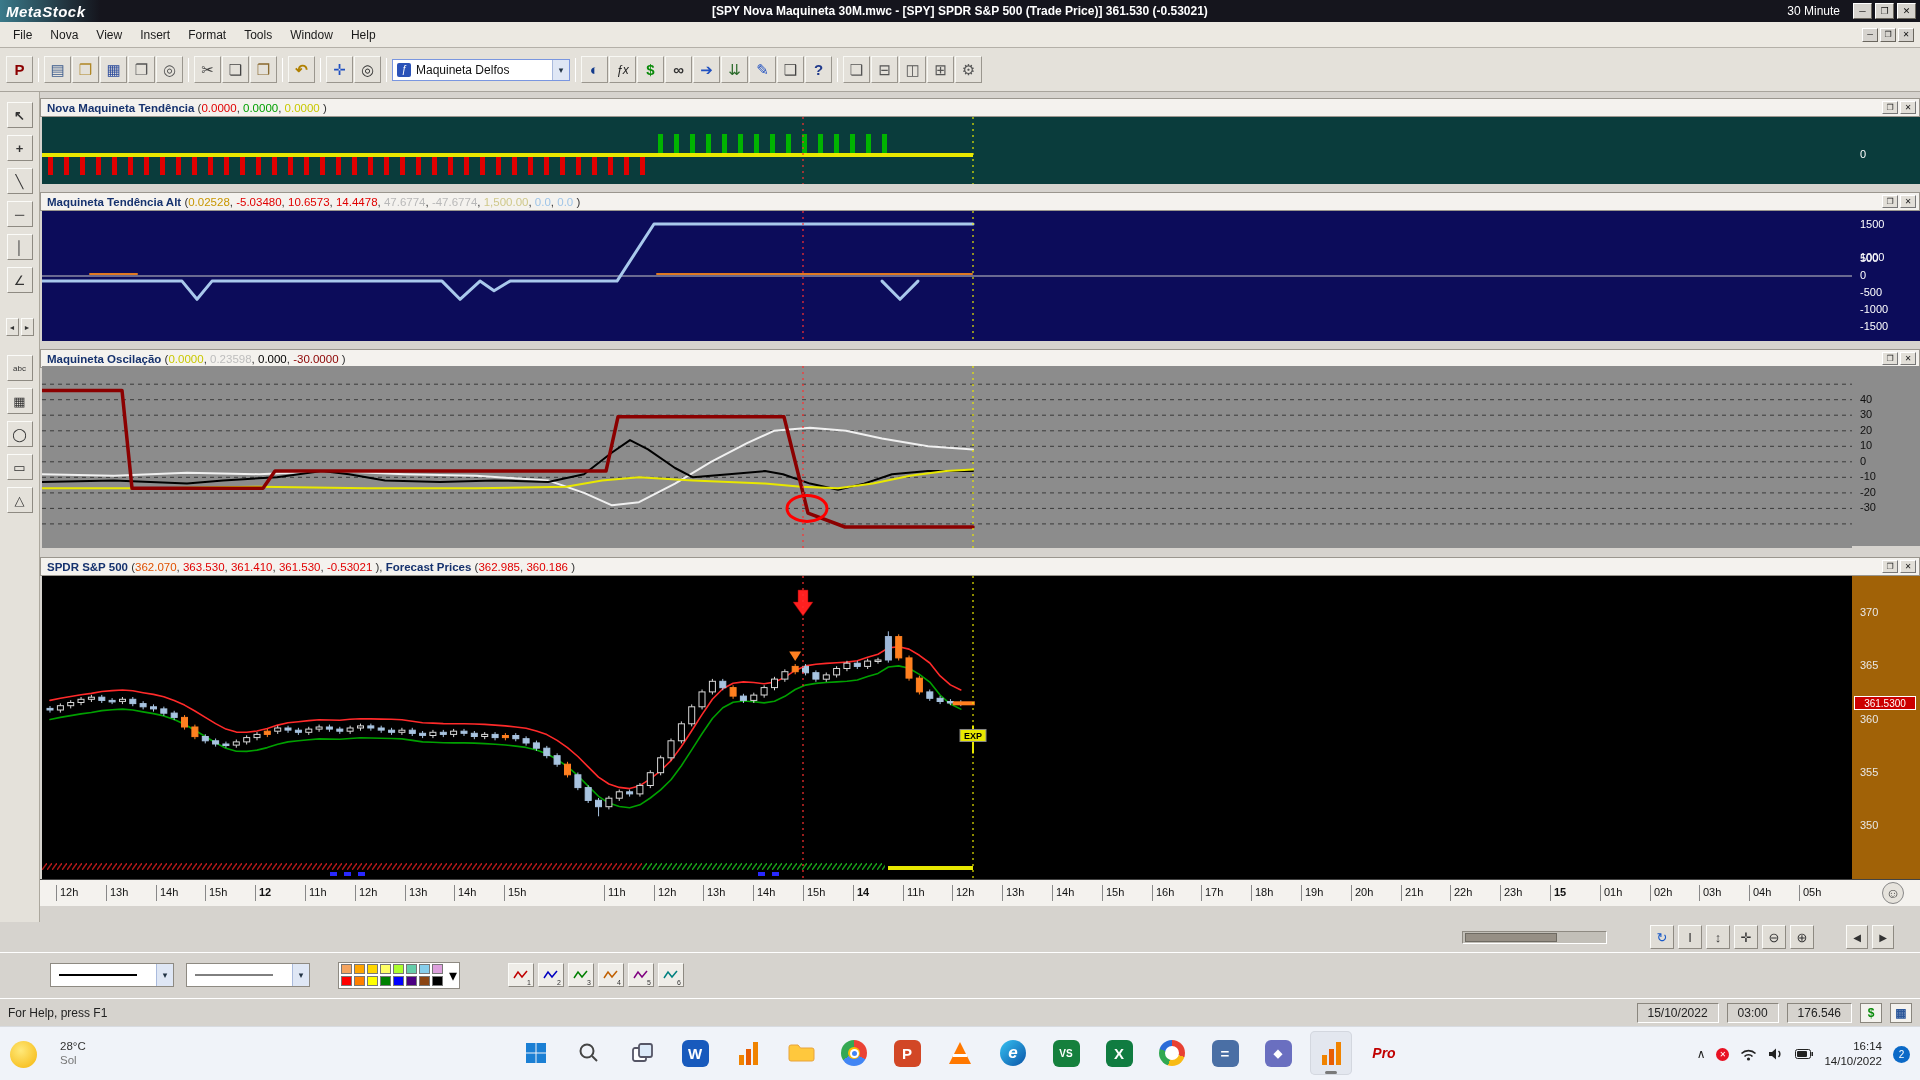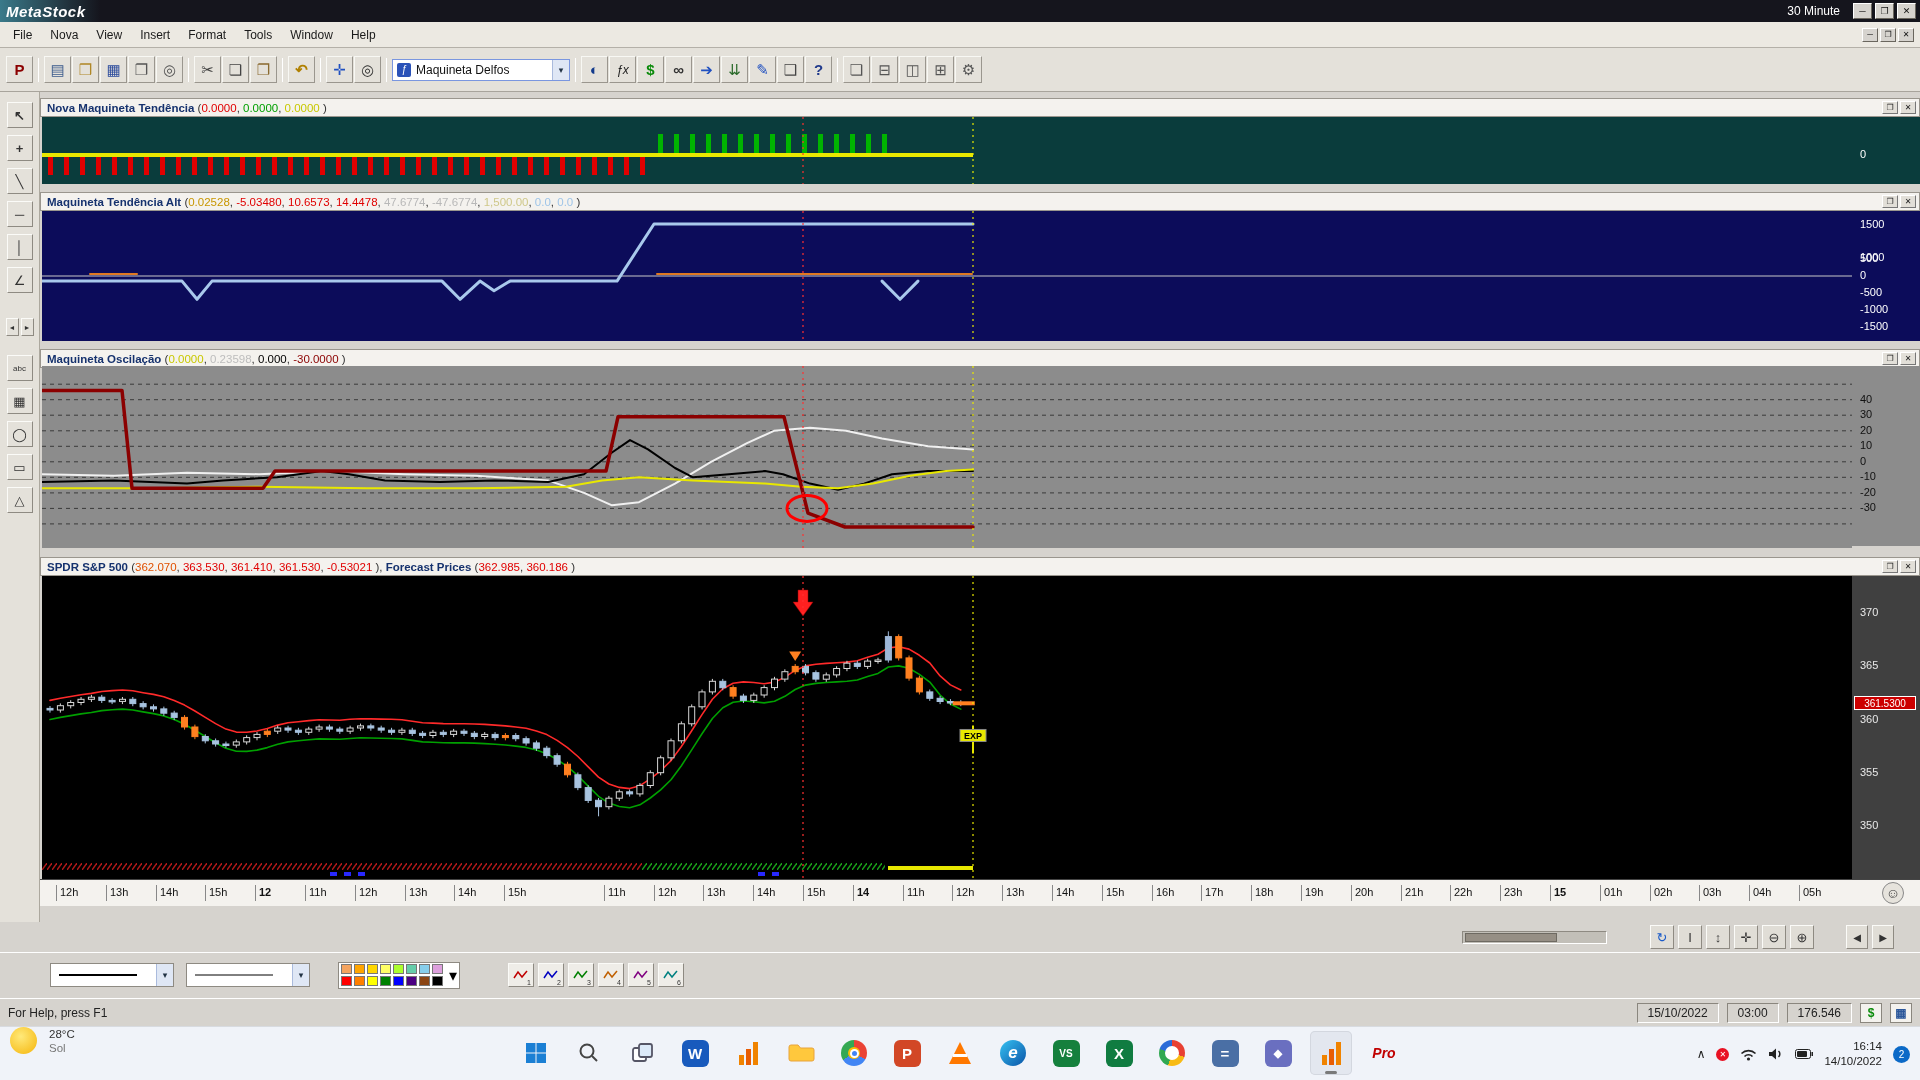--- a/index.html
+++ b/index.html
@@ -80,41 +80,42 @@
   
   .statusbar{position:absolute;left:0;right:0;top:998px;height:28px;background:#d6d3ce;border-top:1px solid #fff;
     display:flex;align-items:center;font-size:12px;color:#222;}
   .shelp{padding-left:8px;}
   .sright{margin-left:auto;display:flex;align-items:center;gap:8px;padding-right:8px;}
   .scell{border:1px solid;border-color:#8a867e #fff #fff #8a867e;padding:2px 10px;background:#d6d3ce;}
   .sicon{width:22px;height:20px;background:#f4f2ee;border:1px solid #8a867e;display:flex;align-items:center;
     justify-content:center;font-size:12px;font-weight:bold;}
   
   .taskbar{position:absolute;left:0;right:0;bottom:0;height:54px;background:#f0f3f9;border-top:1px solid #d8dbe0;}
-  .weather{position:absolute;left:10px;top:0;display:flex;align-items:flex-start;gap:12px;}
+  .weather{position:absolute;left:10px;top:12px;display:flex;align-items:flex-end;gap:23px;}
   .sun{width:27px;height:27px;border-radius:50%;background:radial-gradient(circle at 40% 35%,#ffe97a,#f5b50a);}
   .wtxt{font-size:11.5px;line-height:1.25;color:#333;}
   .wtxt .cond{color:#777;}
   .apps{position:absolute;left:0;right:0;top:4px;display:flex;justify-content:center;gap:11px;}
   .app{width:42px;height:44px;border-radius:5px;display:flex;align-items:center;justify-content:center;position:relative;}
   .app.active{background:#e3e7ef;box-shadow:inset 0 0 0 1px #d3d7df;}
   .app.active::after{content:"";position:absolute;bottom:1px;left:15px;width:12px;height:3px;border-radius:2px;background:#7a7a7a;}
   .tile{width:27px;height:27px;border-radius:6px;color:#fff;font-weight:bold;display:flex;align-items:center;
     justify-content:center;font-size:15px;}
   .tray{position:absolute;right:10px;top:0;height:54px;display:flex;align-items:center;gap:11px;}
   .trayic{display:flex;align-items:center;justify-content:center;color:#222;font-size:12px;}
   .clock{text-align:right;font-size:11.5px;line-height:1.3;color:#222;}
   .badge{width:17px;height:17px;border-radius:50%;background:#0b69c7;color:#fff;font-size:10px;display:flex;
     align-items:center;justify-content:center;}
 </style>
 </head>
 <body>
 
 <div class="titlebar">
   <div class="logo">MetaStock</div>
+  <div class="tb-title">[SPY Nova Maquineta 30M.mwc - [SPY] SPDR S&amp;P 500 (Trade Price)]   361.530 (-0.53021)</div>
   <div class="tb-right">
     <span class="period">30 Minute</span>
     <div class="winbtn">─</div>
     <div class="winbtn">❐</div>
     <div class="winbtn">✕</div>
   </div>
 </div>
 
 <div class="menubar">
   <div id="menu-items" style="display:flex">
@@ -543,21 +544,21 @@
         <rect x="915.8" y="126.5" width="6" height="1.5" fill="#a8c4e0" stroke="#a8c4e0" stroke-width="1"></rect>
         <polygon points="747.2,75.5 759.2,75.5 753.2,85.1" fill="#ff8020"></polygon>
         <polygon points="756,14 766,14 766,26 771,26 761,40 751,26 756,26" fill="#ff2020" stroke="#900000" stroke-width="0.5"></polygon>
         <line x1="931" y1="149.47368421052633" x2="931" y2="177.47368421052633" stroke="#e8e800" stroke-width="2"></line>
         <rect x="918" y="153.47368421052633" width="26" height="12" fill="#e8e800" stroke="#888"></rect>
         <text x="931" y="162.97368421052633" text-anchor="middle" font-size="9" font-weight="bold" font-family="Liberation Sans, sans-serif" fill="#000">EXP</text>
         <rect x="910.8" y="125.3" width="22" height="4" fill="#ff8020"></rect>
         <line x1="761" y1="0" x2="761" y2="303" stroke="#ff3030" stroke-width="1.2" stroke-dasharray="2 4"></line>
         <line x1="931" y1="0" x2="931" y2="303" stroke="#e8e800" stroke-width="1.2" stroke-dasharray="2 4"></line>
       </svg>
-    <div class="paxis" id="axis3" style="background:#404040">
+    <div class="paxis" id="axis3" style="background:#a16207">
         <div class="alab" style="top: 30.2105px; color: rgb(232, 232, 232);">370</div>
         <div class="alab" style="top: 83.3684px; color: rgb(232, 232, 232);">365</div>
         <div class="alab" style="top: 136.526px; color: rgb(232, 232, 232);">360</div>
         <div class="alab" style="top: 189.684px; color: rgb(232, 232, 232);">355</div>
         <div class="alab" style="top: 242.842px; color: rgb(232, 232, 232);">350</div>
         <div class="pricebox" style="top: 120px;">361.5300</div>
       </div>
   </div>
 
   <div class="taxis" id="taxis">

